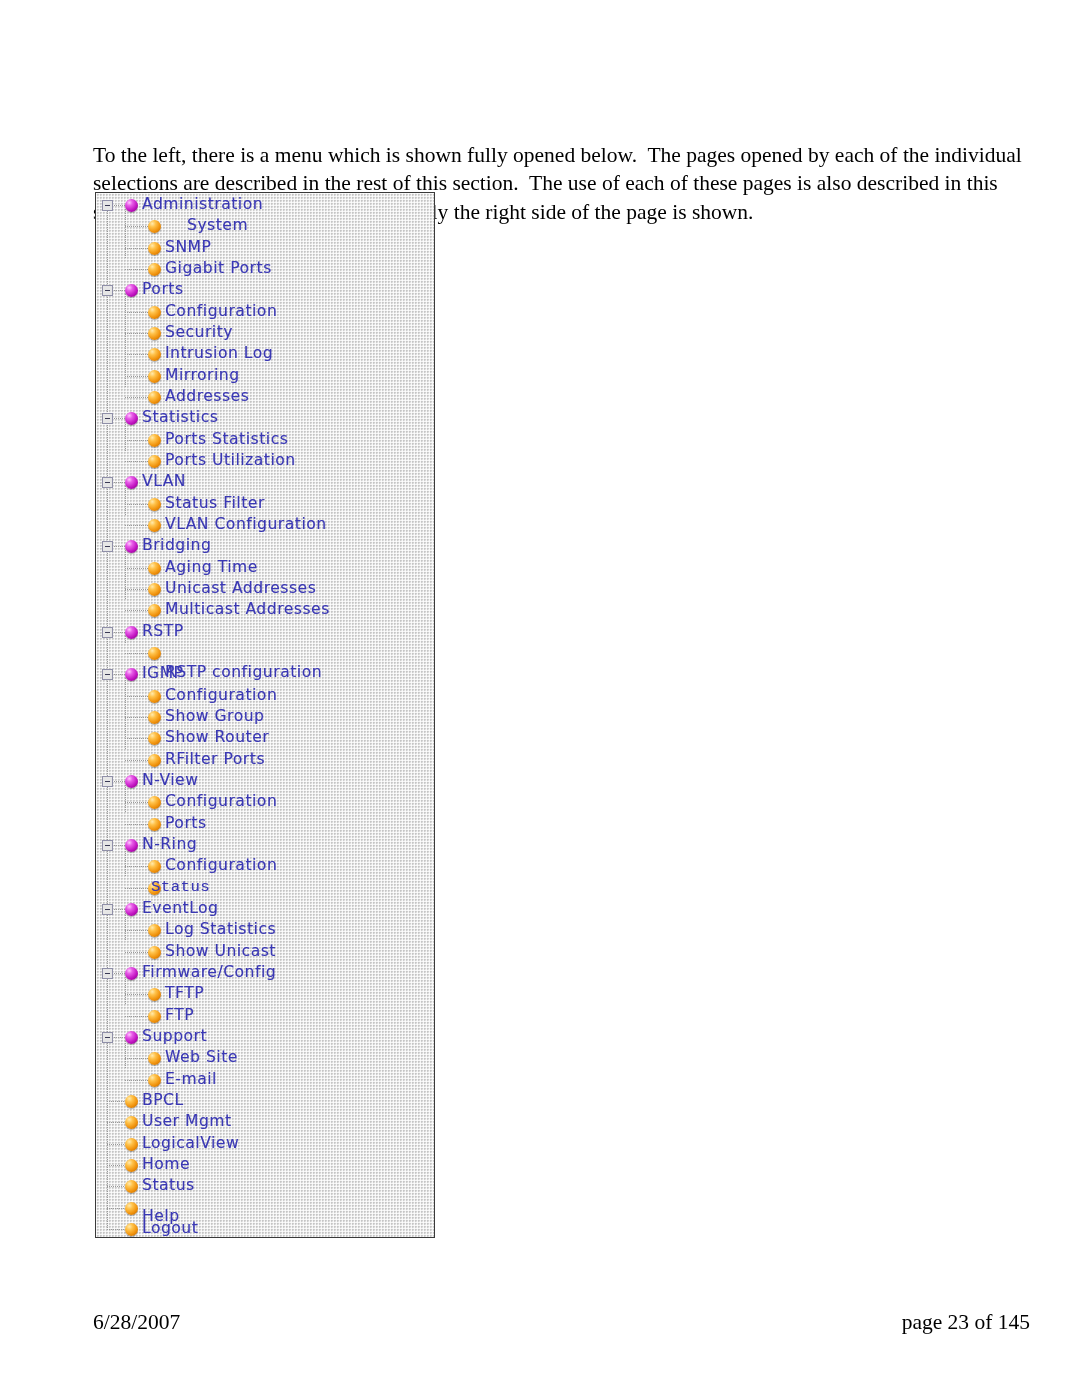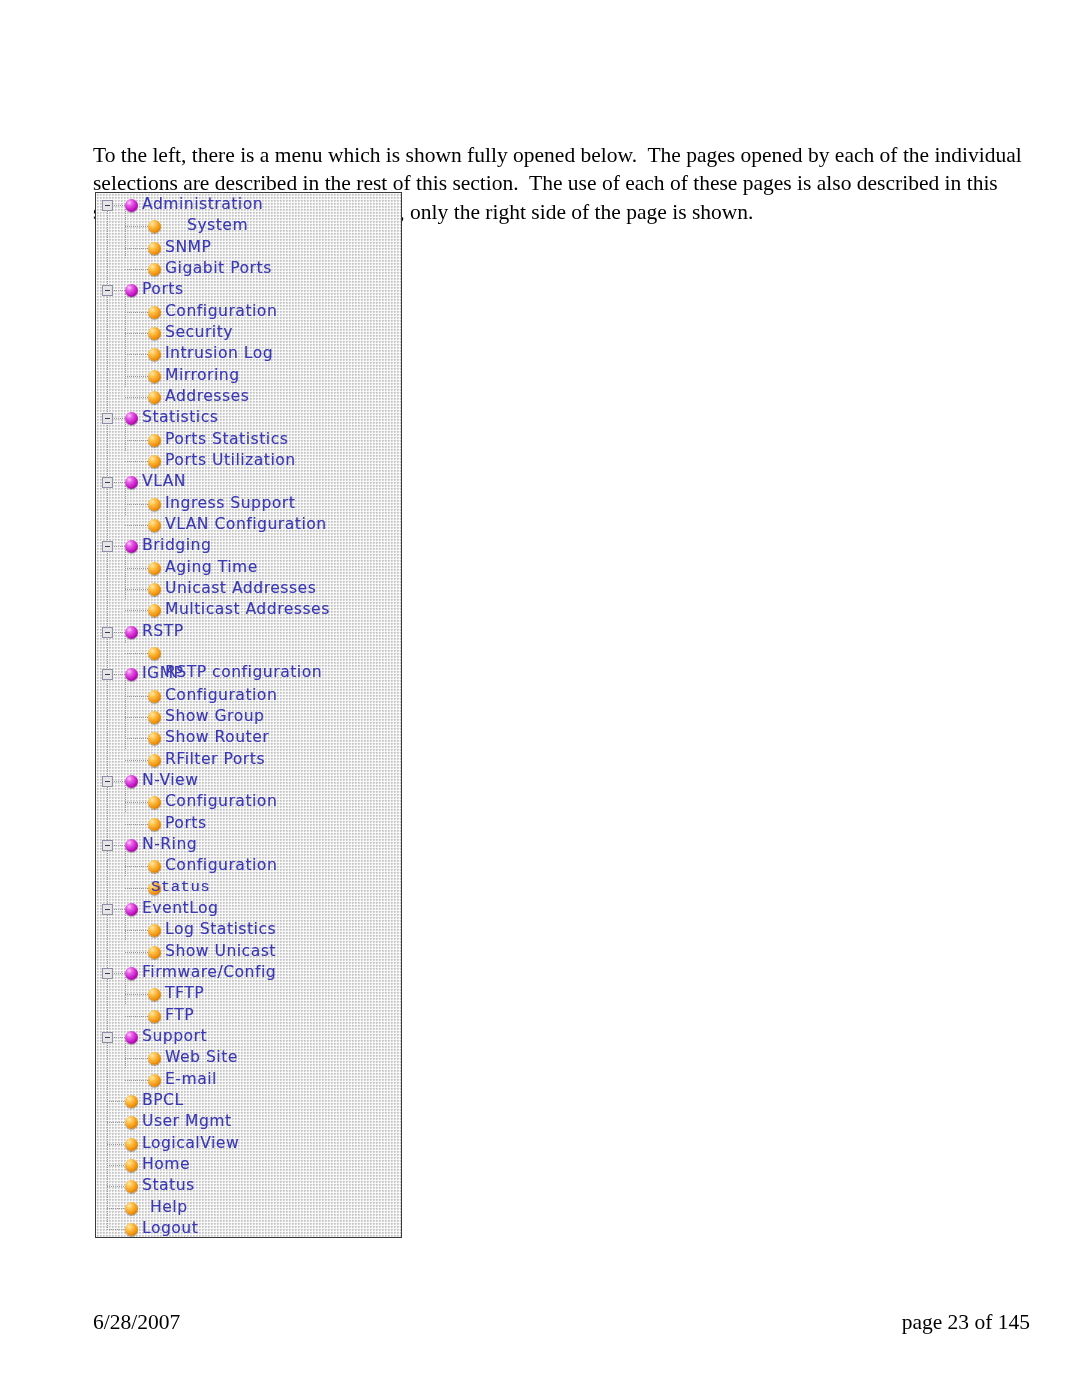--- a/index.html
+++ b/index.html
@@ -46,21 +46,21 @@
     text-align: left;
     font-family: "Liberation Serif", "DejaVu Serif", serif;
   }
   .intro span { white-space: pre-wrap; }
 
   
   .tree-panel {
     position: absolute;
     left: 95px;
     top: 192px;
-    width: 307px;
+    width: 340px;
     height: 1046px;
     box-sizing: border-box;
     border: 1px solid #3a3a3a;
     background-color: #e2e2e2;
     background-image:
       linear-gradient(to right, rgba(255,255,255,0.75) 1px, rgba(0,0,0,0.0) 1px),
       linear-gradient(to bottom, rgba(255,255,255,0.75) 1px, rgba(0,0,0,0.0) 1px),
       linear-gradient(to right, rgba(190,190,190,0.55) 1px, rgba(0,0,0,0) 1px),
       linear-gradient(to bottom, rgba(190,190,190,0.55) 1px, rgba(0,0,0,0) 1px);
     background-size: 3px 3px, 3px 3px, 3px 3px, 3px 3px;
@@ -243,21 +243,21 @@
         </div>
         <div class="tree-row" style="top: 279.29px;">
           <span class="expander" style="left: 6px; top: 5px;"></span>
           <span class="hline" style="left: 18px; top: 10px; width: 11px;"></span>
           <span class="bullet parent" style="left: 29px; top: 4px;"></span>
           <span class="tree-label" style="position: absolute; left: 46px; top: 2px;">VLAN</span>
         </div>
         <div class="tree-row" style="top: 300.62px;">
           <span class="hline" style="left: 29px; top: 10px; width: 23px;"></span>
           <span class="bullet child" style="left: 52px; top: 4px;"></span>
-          <span class="tree-label" style="position: absolute; left: 69px; top: 2px;">Ingress Support</span>
+          <span class="tree-label" style="position: absolute; left: 69px; top: 2px;">Status Filter</span>
         </div>
         <div class="tree-row" style="top: 321.95px;">
           <span class="hline" style="left: 29px; top: 10px; width: 23px;"></span>
           <span class="bullet child" style="left: 52px; top: 4px;"></span>
           <span class="tree-label" style="position: absolute; left: 69px; top: 2px;">VLAN Configuration</span>
         </div>
         <div class="tree-row" style="top: 343.28px;">
           <span class="expander" style="left: 6px; top: 5px;"></span>
           <span class="hline" style="left: 18px; top: 10px; width: 11px;"></span>
           <span class="bullet parent" style="left: 29px; top: 4px;"></span>
@@ -416,21 +416,21 @@
           <span class="tree-label" style="position: absolute; left: 46px; top: 2px;">Home</span>
         </div>
         <div class="tree-row" style="top: 983.18px;">
           <span class="hline" style="left: 11px; top: 10px; width: 18px;"></span>
           <span class="bullet child" style="left: 29px; top: 4px;"></span>
           <span class="tree-label" style="position: absolute; left: 46px; top: 2px;">Status</span>
         </div>
         <div class="tree-row" style="top: 1004.51px;">
           <span class="hline" style="left: 11px; top: 10px; width: 18px;"></span>
           <span class="bullet child" style="left: 29px; top: 4px;"></span>
-          <span class="tree-label" style="position: absolute; left: 46px; top: 2px; margin-left: 8px;">Help</span>
+          <span class="tree-label" style="position: absolute; left: 46px; top: 11px;">Help</span>
         </div>
         <div class="tree-row" style="top: 1025.84px;">
           <span class="hline" style="left: 11px; top: 10px; width: 18px;"></span>
           <span class="bullet child" style="left: 29px; top: 4px;"></span>
           <span class="tree-label" style="position: absolute; left: 46px; top: 2px;">Logout</span>
         </div>
         <div class="vline" style="left: 29px; top: 16px; height: 49.66px;"></div>
         <div class="vline" style="left: 29px; top: 101.32px; height: 92.32px;"></div>
         <div class="vline" style="left: 29px; top: 229.3px; height: 28.33px;"></div>
         <div class="vline" style="left: 29px; top: 293.29px; height: 28.33px;"></div>

